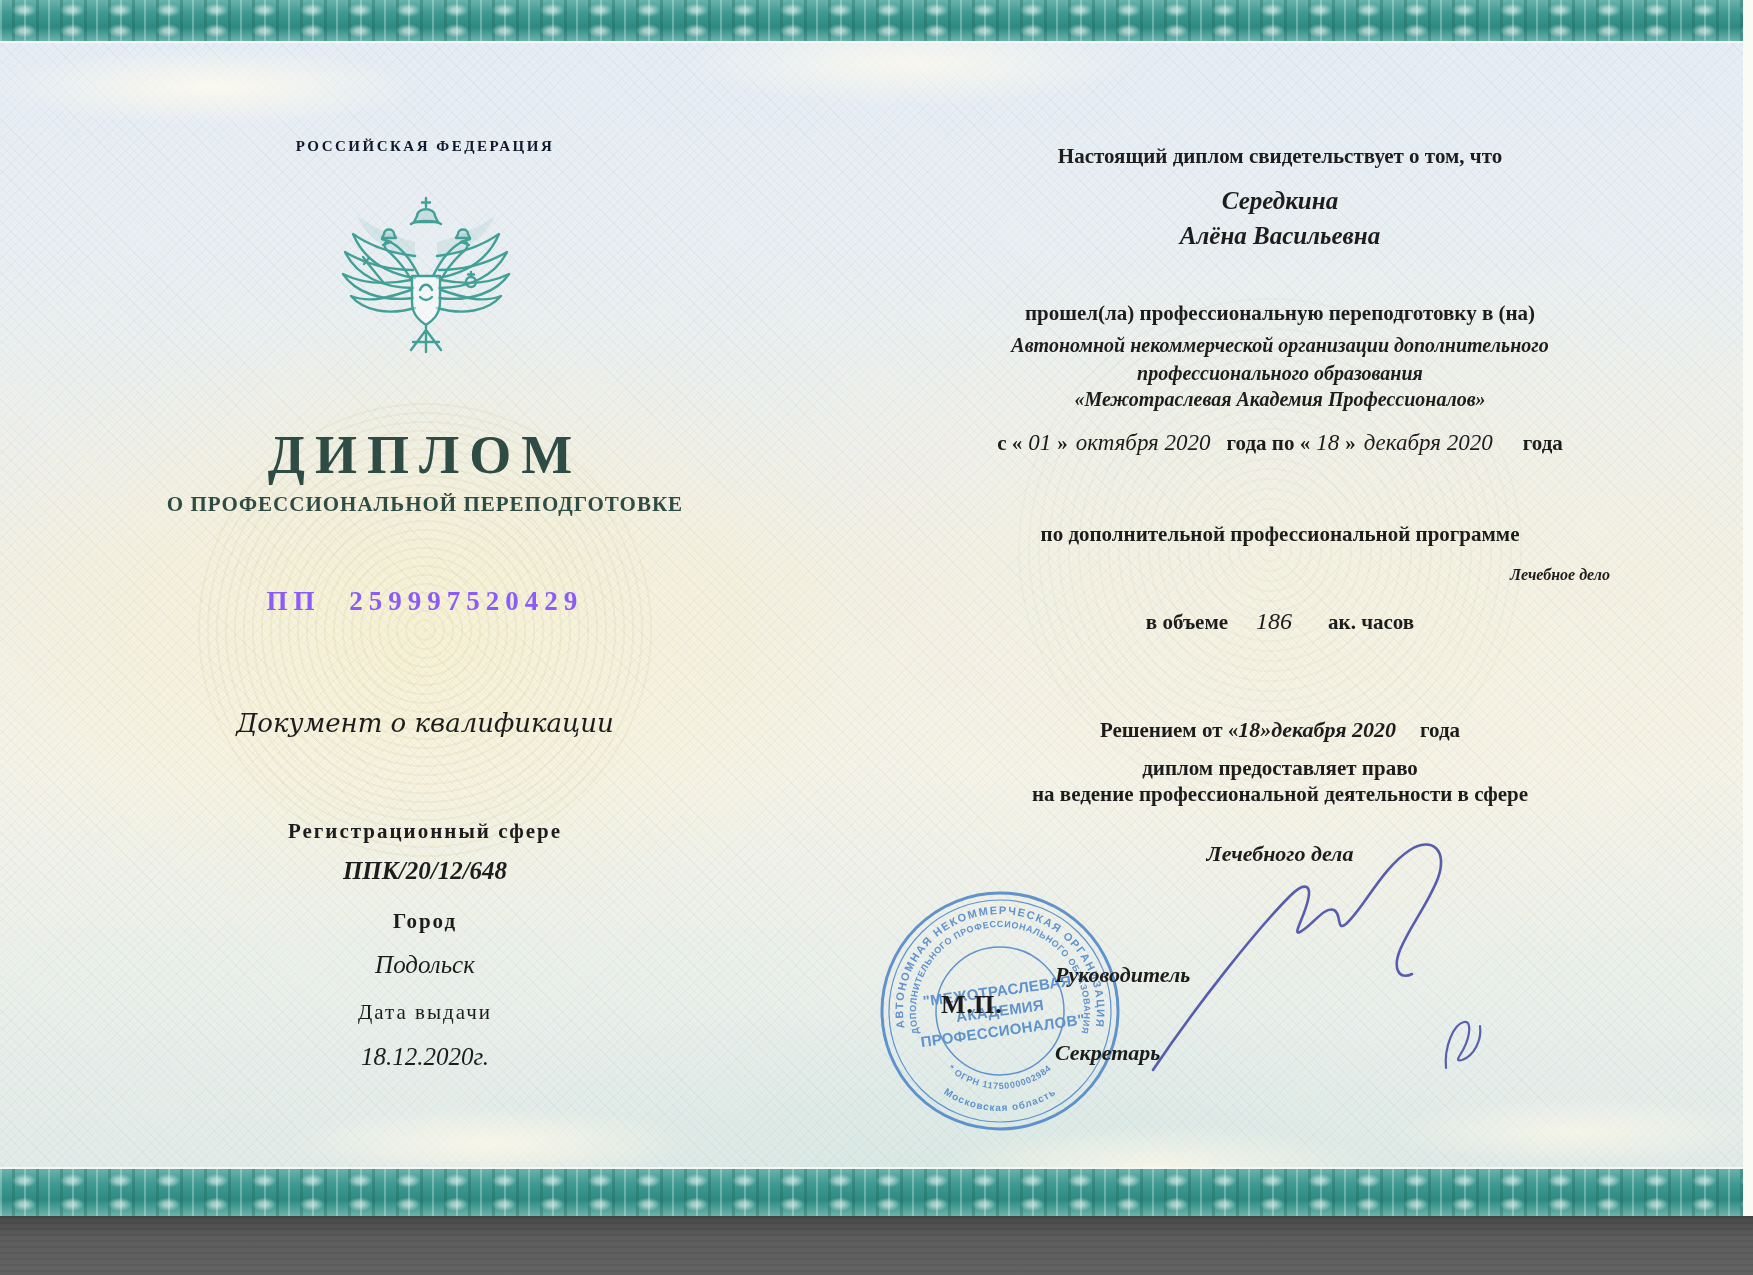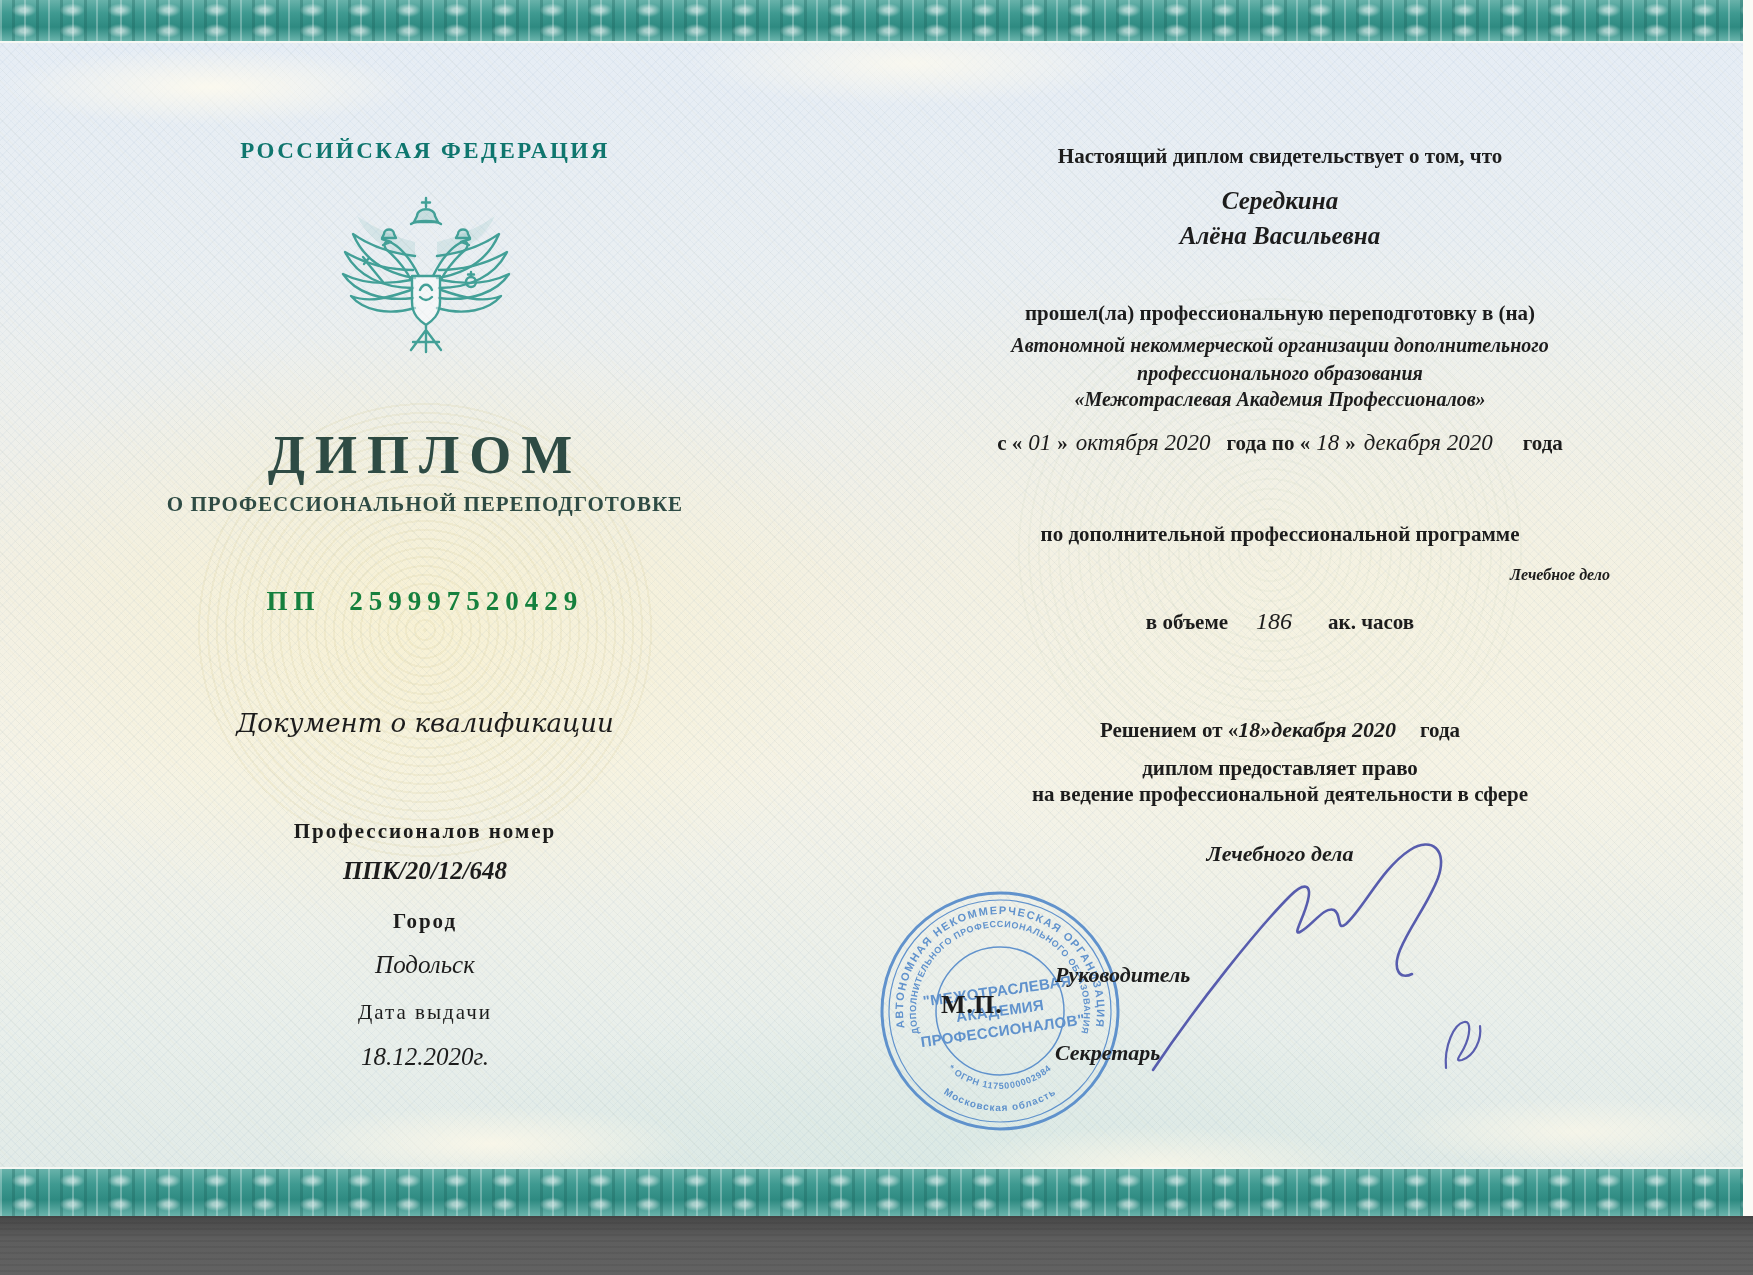--- a/index.html
+++ b/index.html
@@ -62,24 +62,24 @@
       linear-gradient(180deg,#474747,#5e5e5e 40%,#626262);
   }
   .edge-strip{position:absolute;right:0;top:0;width:10px;height:1216px;background:#fbfbf6;}
   
   .col{position:absolute;top:0;height:100%;}
   .col-left{left:145px;width:560px;}
   .col-right{left:950px;width:660px;}
   .line{position:absolute;left:0;width:100%;text-align:center;white-space:nowrap;}
   .bi{font-weight:bold;font-style:italic;}
   
-  .l-country{top:138px;font-size:23px;font-weight:bold;letter-spacing:2.5px;color:#0f766e;}
+  .l-country{top:138px;font-size:15px;font-weight:bold;letter-spacing:2.5px;color:#0f172a;}
   .l-title{top:424px;font-size:54px;font-weight:bold;letter-spacing:10px;color:#2e4b44;}
   .l-subtitle{top:492px;font-size:21px;font-weight:bold;letter-spacing:1px;color:#2e4b44;}
-  .l-serial{top:586px;font-size:27px;font-weight:bold;letter-spacing:6px;word-spacing:16px;color:#15803d;}
+  .l-serial{top:586px;font-size:27px;font-weight:bold;letter-spacing:6px;word-spacing:16px;color:#8b5cf6;}
   .l-doctype{top:708px;font-size:26px;font-style:italic;font-family:"DejaVu Serif","Liberation Serif",serif;}
   .l-reglabel{top:819px;font-size:21px;font-weight:bold;letter-spacing:2px;}
   .l-regnum{top:857px;font-size:25px;font-weight:bold;font-style:italic;}
   .l-citylabel{top:909px;font-size:21px;font-weight:bold;letter-spacing:2px;}
   .l-city{top:951px;font-size:25px;font-style:italic;}
   .l-datelabel{top:1000px;font-size:21px;font-weight:normal;letter-spacing:2px;}
   .l-date{top:1043px;font-size:25px;font-style:italic;}
   .eagle{position:absolute;left:337px;top:190px;width:178px;height:180px;}
   
   .r-statement{top:144px;font-size:21px;font-weight:bold;}
@@ -136,21 +136,21 @@
   <div class="band band-bottom"></div>
   <div class="scan-strip"></div>
   <div class="edge-strip"></div>
 
   <div class="col col-left">
     <div class="line l-country">РОССИЙСКАЯ ФЕДЕРАЦИЯ</div>
     <div class="line l-title">ДИПЛОМ</div>
     <div class="line l-subtitle">О ПРОФЕССИОНАЛЬНОЙ ПЕРЕПОДГОТОВКЕ</div>
     <div class="line l-serial">ПП 259997520429</div>
     <div class="line l-doctype">Документ о квалификации</div>
-    <div class="line l-reglabel">Профессионалов номер</div>
+    <div class="line l-reglabel">Регистрационный сфере</div>
     <div class="line l-regnum">ППК/20/12/648</div>
     <div class="line l-citylabel">Город</div>
     <div class="line l-city">Подольск</div>
     <div class="line l-datelabel">Дата выдачи</div>
     <div class="line l-date">18.12.2020г.</div>
   </div>
 
   <svg class="eagle" viewBox="0 0 178 180" aria-hidden="true">
     <g fill="none" stroke="#3a9c93" stroke-width="2.4" stroke-linecap="round" stroke-linejoin="round" opacity="0.95">
       <path d="M78 70 C52 62 30 48 20 26 C40 40 62 48 78 52 Z" fill="rgba(58,156,147,0.12)" stroke="none"></path>

